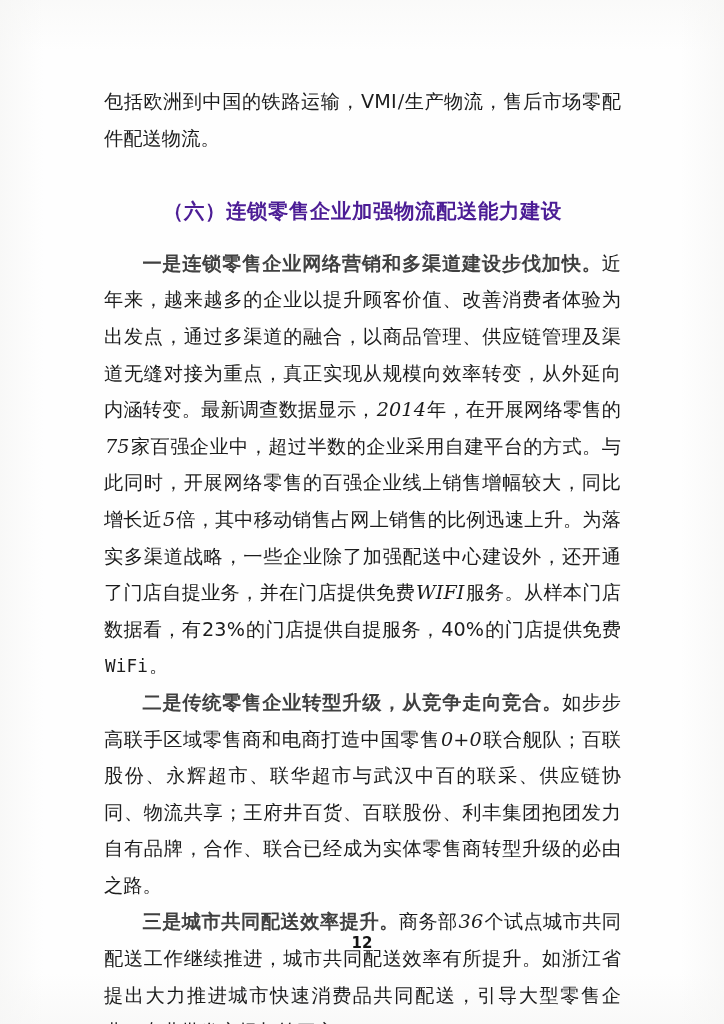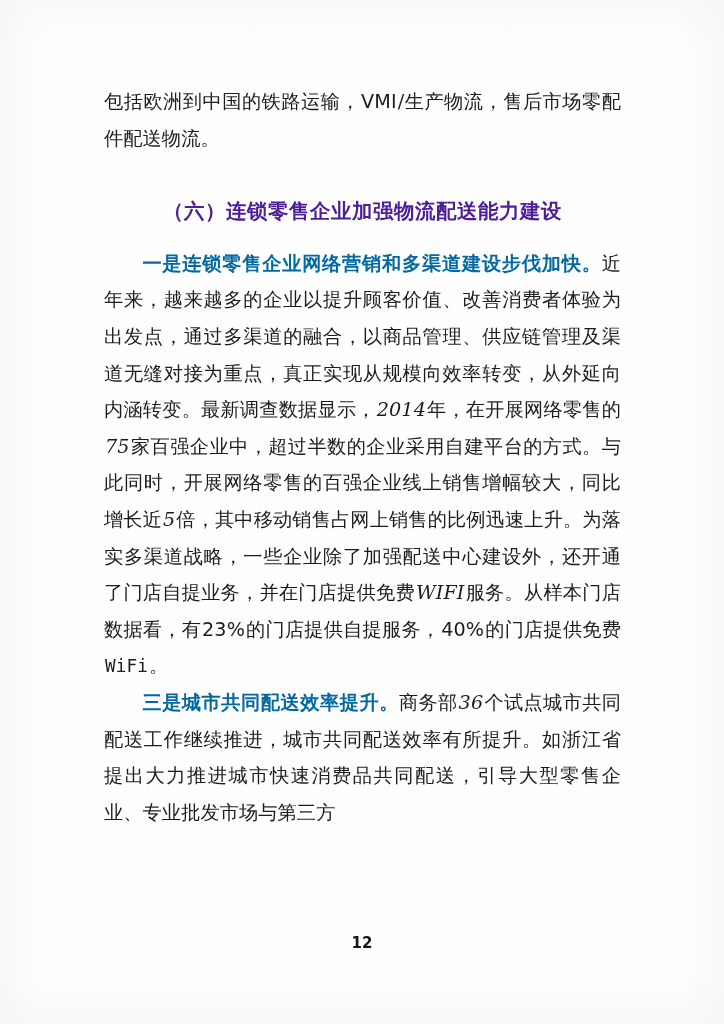--- a/index.html
+++ b/index.html
@@ -71,21 +71,21 @@
 
   
   .gap-heading-before { height: 36px; }
   .gap-heading-after  { height: 16px; }
 
   
   .lead {
     font-weight: 700;
     font-family: "DejaVu Sans", "Liberation Sans", sans-serif;
     letter-spacing: 0.3px;
-    color: #0369a1;
+    color: #404040;
   }
 
   
   .latin {
     font-family: "DejaVu Serif", "Liberation Serif", serif;
     padding: 0 1px;
     font-style: italic;
   }
   .latin-sans {
     font-family: "DejaVu Sans", "Liberation Sans", sans-serif;
@@ -121,19 +121,20 @@
     <p class="para"><span>包括欧洲到中国的铁路运输，</span><span class="latin-sans">VMI</span><span>/生产物流，售后市场零配件配送物流。</span></p>
 
     <div class="gap-heading-before"></div>
 
     <h2 class="section-heading">（六）连锁零售企业加强物流配送能力建设</h2>
 
     <div class="gap-heading-after"></div>
 
     <p class="para indent"><span class="lead">一是连锁零售企业网络营销和多渠道建设步伐加快。</span><span>近年来，越来越多的企业以提升顾客价值、改善消费者体验为出发点，通过多渠道的融合，以商品管理、供应链管理及渠道无缝对接为重点，真正实现从规模向效率转变，从外延向内涵转变。最新调查数据显示，</span><span class="latin">2014</span><span>年，在开展网络零售的</span><span class="latin">75</span><span>家百强企业中，超过半数的企业采用自建平台的方式。与此同时，开展网络零售的百强企业线上销售增幅较大，同比增长近</span><span class="latin">5</span><span>倍，其中移动销售占网上销售的比例迅速上升。为落实多渠道战略，一些企业除了加强配送中心建设外，还开通了门店自提业务，并在门店提供免费</span><span class="latin">WIFI</span><span>服务。从样本门店数据看，有</span><span class="latin-sans">23%</span><span>的门店提供自提服务，</span><span class="latin-sans">40%</span><span>的门店提供免费</span><span class="latin-mono">WiFi</span><span>。</span></p>
 
+    <p class="para indent"><span class="lead">二是传统零售企业转型升级，从竞争走向竞合。</span><span>如步步高联手区域零售商和电商打造中国零售</span><span class="latin">0+0</span><span>联合舰队；百联股份、永辉超市、联华超市与武汉中百的联采、供应链协同、物流共享；王府井百货、百联股份、利丰集团抱团发力自有品牌，合作、联合已经成为实体零售商转型升级的必由之路。</span></p>
 
     <p class="para indent"><span class="lead">三是城市共同配送效率提升。</span><span>商务部</span><span class="latin">36</span><span>个试点城市共同配送工作继续推进，城市共同配送效率有所提升。如浙江省提出大力推进城市快速消费品共同配送，引导大型零售企业、专业批发市场与第三方</span></p>
 
   </div>
 
   <div class="page-number">12</div>
 </div>
 
 </body></html>

